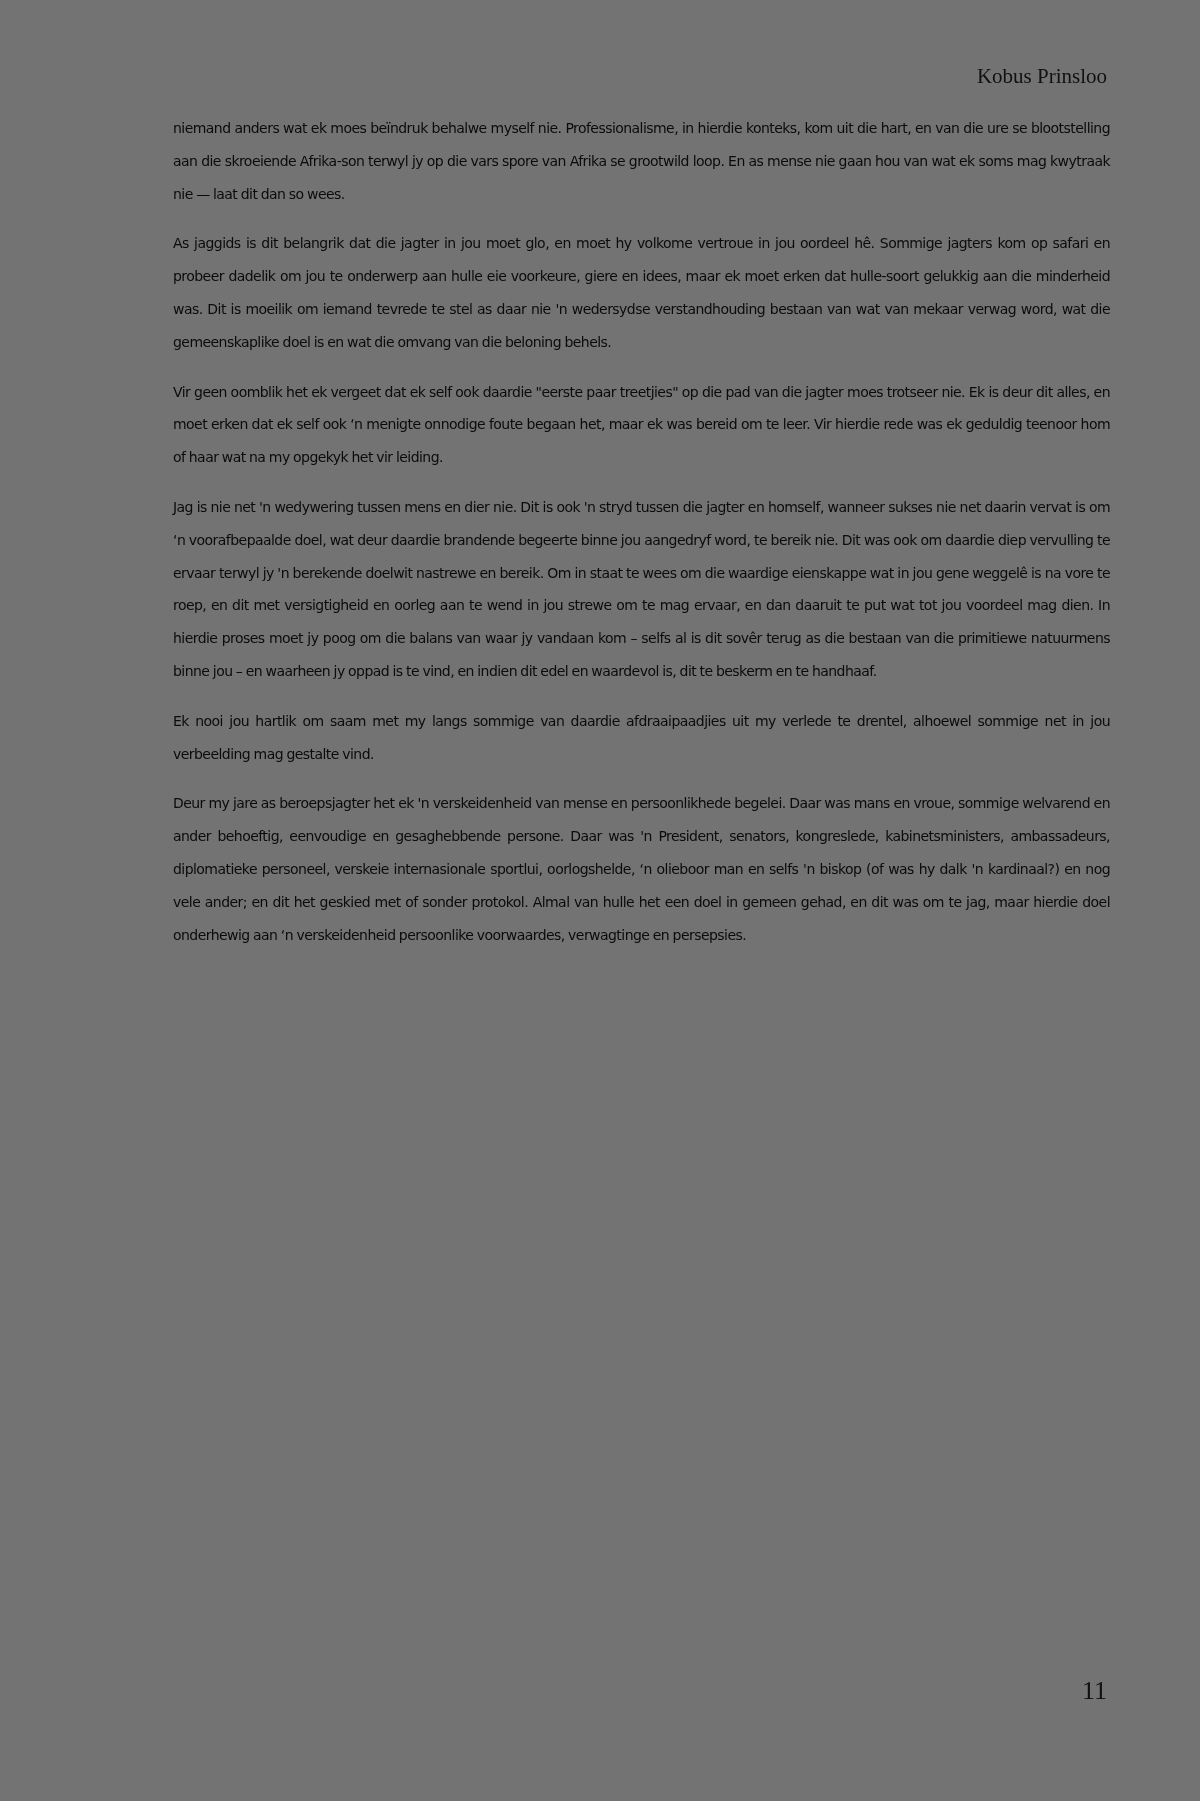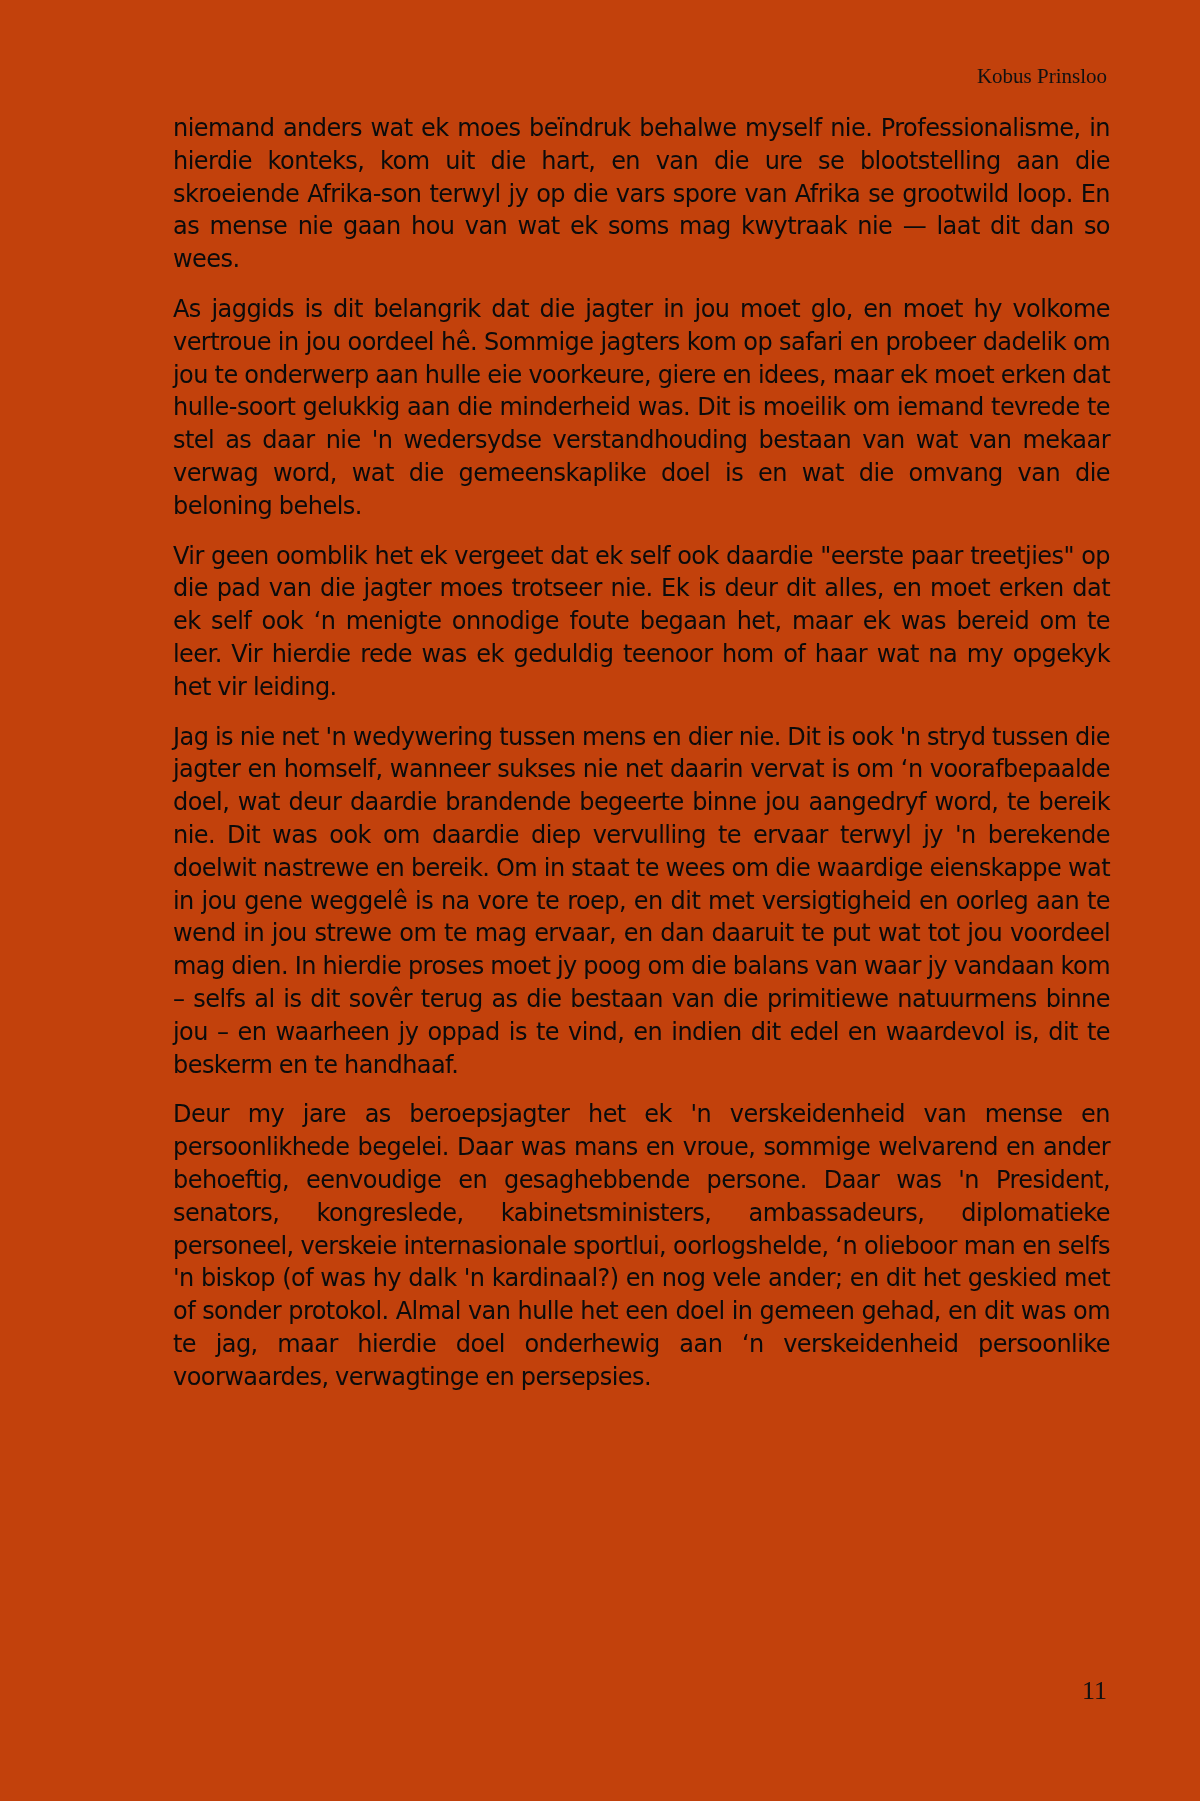--- a/index.html
+++ b/index.html
@@ -1,43 +1,44 @@
 <!DOCTYPE html>
 <html><head>
   <meta charset="utf-8">
   <style>
     html, body { margin: 0; padding: 0; background: #ffffff; }
     body { width: 1200px; height: 1801px; position: relative; overflow: hidden; }
-    .page { position: absolute; left: 0; top: 0; width: 1200px; height: 1801px; background: #c2410c; color: #000000; }
+    .page { position: absolute; left: 0; top: 0; width: 1200px; height: 1801px; background: #737373; color: #000000; }
     .running-header {
       position: absolute; right: 93px; top: 64px;
       font-family: "Liberation Serif", "DejaVu Serif", serif;
       font-size: 21px; color: #111111; white-space: nowrap;
     }
     .body-text {
       position: absolute; left: 173px; top: 112px; width: 937px;
       font-family: "DejaVu Sans", "Liberation Sans", sans-serif;
-      font-size: 24px; line-height: 32.8px; color: #0b0b0b;
+      font-size: 14px; line-height: 32.8px; color: #0b0b0b;
       letter-spacing: -0.55px; word-spacing: -0.5px;
     }
     .body-text p { margin: 0 0 17px 0; text-align: justify; }
     .page-number {
       position: absolute; right: 93px; top: 1676px;
       font-family: "Liberation Serif", "DejaVu Serif", serif;
       font-size: 26px; color: #111111;
     }
   </style>
 </head>
 <body>
 
 <div class="page">
   <div class="running-header">Kobus Prinsloo</div>
 
   <div class="body-text">
     <p>niemand anders wat ek moes beïndruk behalwe myself nie. Professionalisme, in hierdie konteks, kom uit die hart, en van die ure se blootstelling aan die skroeiende Afrika-son terwyl jy op die vars spore van Afrika se grootwild loop. En as mense nie gaan hou van wat ek soms mag kwytraak nie — laat dit dan so wees.</p>
     <p>As jaggids is dit belangrik dat die jagter in jou moet glo, en moet hy volkome vertroue in jou oordeel hê. Sommige jagters kom op safari en probeer dadelik om jou te onderwerp aan hulle eie voorkeure, giere en idees, maar ek moet erken dat hulle-soort gelukkig aan die minderheid was. Dit is moeilik om iemand tevrede te stel as daar nie 'n wedersydse verstandhouding bestaan van wat van mekaar verwag word, wat die gemeenskaplike doel is en wat die omvang van die beloning behels.</p>
     <p>Vir geen oomblik het ek vergeet dat ek self ook daardie "eerste paar treetjies" op die pad van die jagter moes trotseer nie. Ek is deur dit alles, en moet erken dat ek self ook ‘n menigte onnodige foute begaan het, maar ek was bereid om te leer. Vir hierdie rede was ek geduldig teenoor hom of haar wat na my opgekyk het vir leiding.</p>
     <p>Jag is nie net 'n wedywering tussen mens en dier nie. Dit is ook 'n stryd tussen die jagter en homself, wanneer sukses nie net daarin vervat is om ‘n voorafbepaalde doel, wat deur daardie brandende begeerte binne jou aangedryf word, te bereik nie. Dit was ook om daardie diep vervulling te ervaar terwyl jy 'n berekende doelwit nastrewe en bereik. Om in staat te wees om die waardige eienskappe wat in jou gene weggelê is na vore te roep, en dit met versigtigheid en oorleg aan te wend in jou strewe om te mag ervaar, en dan daaruit te put wat tot jou voordeel mag dien. In hierdie proses moet jy poog om die balans van waar jy vandaan kom – selfs al is dit sovêr terug as die bestaan van die primitiewe natuurmens binne jou – en waarheen jy oppad is te vind, en indien dit edel en waardevol is, dit te beskerm en te handhaaf.</p>
+    <p>Ek nooi jou hartlik om saam met my langs sommige van daardie afdraaipaadjies uit my verlede te drentel, alhoewel sommige net in jou verbeelding mag gestalte vind.</p>
     <p>Deur my jare as beroepsjagter het ek 'n verskeidenheid van mense en persoonlikhede begelei. Daar was mans en vroue, sommige welvarend en ander behoeftig, eenvoudige en gesaghebbende persone. Daar was 'n President, senators, kongreslede, kabinetsministers, ambassadeurs, diplomatieke personeel, verskeie internasionale sportlui, oorlogshelde, ‘n olieboor man en selfs 'n biskop (of was hy dalk 'n kardinaal?) en nog vele ander; en dit het geskied met of sonder protokol. Almal van hulle het een doel in gemeen gehad, en dit was om te jag, maar hierdie doel onderhewig aan ‘n verskeidenheid persoonlike voorwaardes, verwagtinge en persepsies.</p>
   </div>
 
   <div class="page-number">11</div>
 </div>
 
 </body></html>

